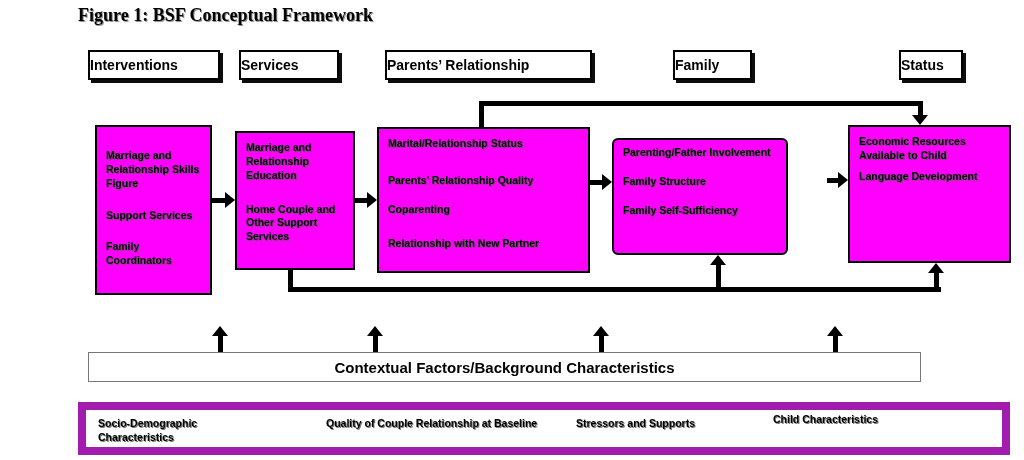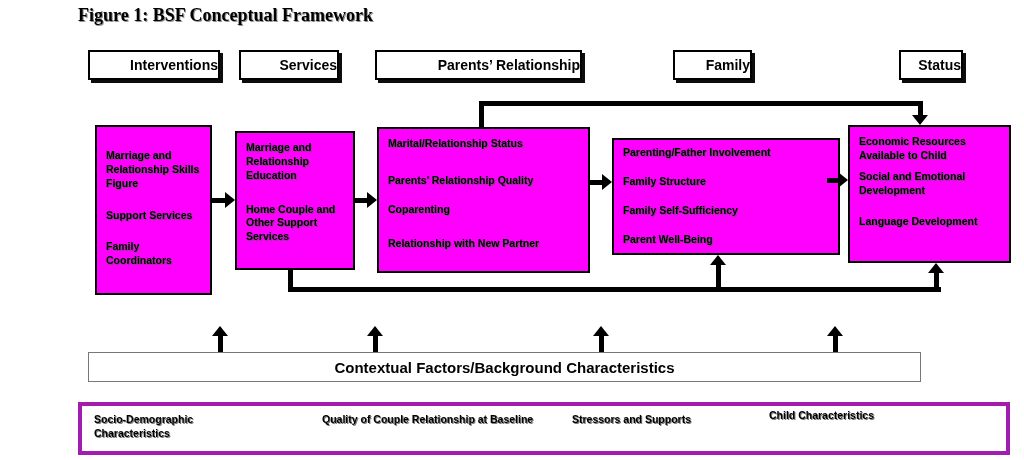--- a/index.html
+++ b/index.html
@@ -9,21 +9,21 @@
   }
   .title{
     position:absolute;left:78px;top:5px;
     font-family:"Liberation Serif",serif;font-size:18px;font-weight:bold;
     text-shadow:1px 1px 0 rgba(100,100,100,0.7);
   }
   .hdr{
     position:absolute;top:50px;height:30px;background:#ffffff;
     border:2px solid #000;box-sizing:border-box;
     box-shadow:3px 3px 0 rgba(0,0,0,0.95);
-    display:flex;align-items:center;justify-content:flex-end;
+    display:flex;align-items:center;justify-content:flex-start;
     font-size:14px;font-weight:bold;
   }
   .cbox{
     position:absolute;background:#ff00ff;border:2px solid #000;box-sizing:border-box;
   }
   .box-items{padding:8px 9px 0;}
   .box-item{
     font-size:10.5px;font-weight:bold;line-height:1.32;
     text-shadow:1px 1px 0 rgba(90,90,90,0.8);
   }
@@ -41,41 +41,41 @@
   .darrow-head{position:absolute;left:0;bottom:0;width:0;height:0;
     border-top:10px solid #000;border-left:8px solid transparent;border-right:8px solid transparent;}
   .ctxbar{
     position:absolute;left:88px;top:352px;width:833px;height:30px;
     background:#ffffff;border:1px solid #777;box-sizing:border-box;
     display:flex;align-items:center;justify-content:center;
     font-size:15px;font-weight:bold;
   }
   .bottombox{
     position:absolute;left:78px;top:402px;width:932px;height:53px;
-    border:4px solid #a21caf;box-sizing:border-box;
+    border:8px solid #a21caf;box-sizing:border-box;
   }
   .bitem{
     position:absolute;font-size:10.5px;font-weight:bold;line-height:1.35;
     text-shadow:1px 1px 0 rgba(90,90,90,0.8);
   }
 </style>
 </head>
 <body>
 
 <div id="canvas">
 
   <div class="title">Figure 1: BSF Conceptual Framework</div>
 
   <div class="hdr" style="left:88px;width:132px;">
     <span>Interventions</span>
   </div>
   <div class="hdr" style="left:239px;width:100px;">
     <span>Services</span>
   </div>
-  <div class="hdr" style="left:375px;width:207px;padding-left:17px;">
+  <div class="hdr" style="left:385px;width:207px;">
     <span>Parents’ Relationship</span>
   </div>
   <div class="hdr" style="left:673px;width:79px;">
     <span>Family</span>
   </div>
   <div class="hdr" style="left:899px;width:64px;">
     <span>Status</span>
   </div>
 
   <div class="cbox" style="left:95px;top:125px;width:117px;height:170px;">
@@ -95,33 +95,31 @@
 
   <div class="cbox" style="left:377px;top:127px;width:213px;height:146px;">
     <div class="box-items">
       <div class="box-item" style="margin-bottom:23px;">Marital/Relationship Status</div>
       <div class="box-item" style="margin-bottom:15px;">Parents’ Relationship Quality</div>
       <div class="box-item" style="margin-bottom:20px;">Coparenting</div>
       <div class="box-item">Relationship with New Partner</div>
     </div>
   </div>
 
-  <div class="cbox" style="left:612px;top:138px;width:228px;height:117px;">
+  <div class="cbox" style="left:612px;top:138px;width:176px;height:117px;border-radius:6px;">
     <div class="box-items" style="padding-top:6px;">
       <div class="box-item" style="margin-bottom:15px;">Parenting/Father Involvement</div>
       <div class="box-item" style="margin-bottom:15px;">Family Structure</div>
       <div class="box-item" style="margin-bottom:15px;">Family Self-Sufficiency</div>
-      <div class="box-item">Parent Well-Being</div>
     </div>
   </div>
 
   <div class="cbox" style="left:848px;top:125px;width:163px;height:138px;">
     <div class="box-items">
       <div class="box-item" style="margin-bottom:7px;">Economic Resources Available to Child</div>
-      <div class="box-item" style="margin-bottom:18px;">Social and Emotional Development</div>
       <div class="box-item">Language Development</div>
     </div>
   </div>
 
   <div class="harrow" style="left:212px;top:192px;width:23px;">
     <div class="harrow-shaft"></div>
     <div class="harrow-head"></div>
   </div>
   <div class="harrow" style="left:355px;top:192px;width:22px;">
     <div class="harrow-shaft"></div>

